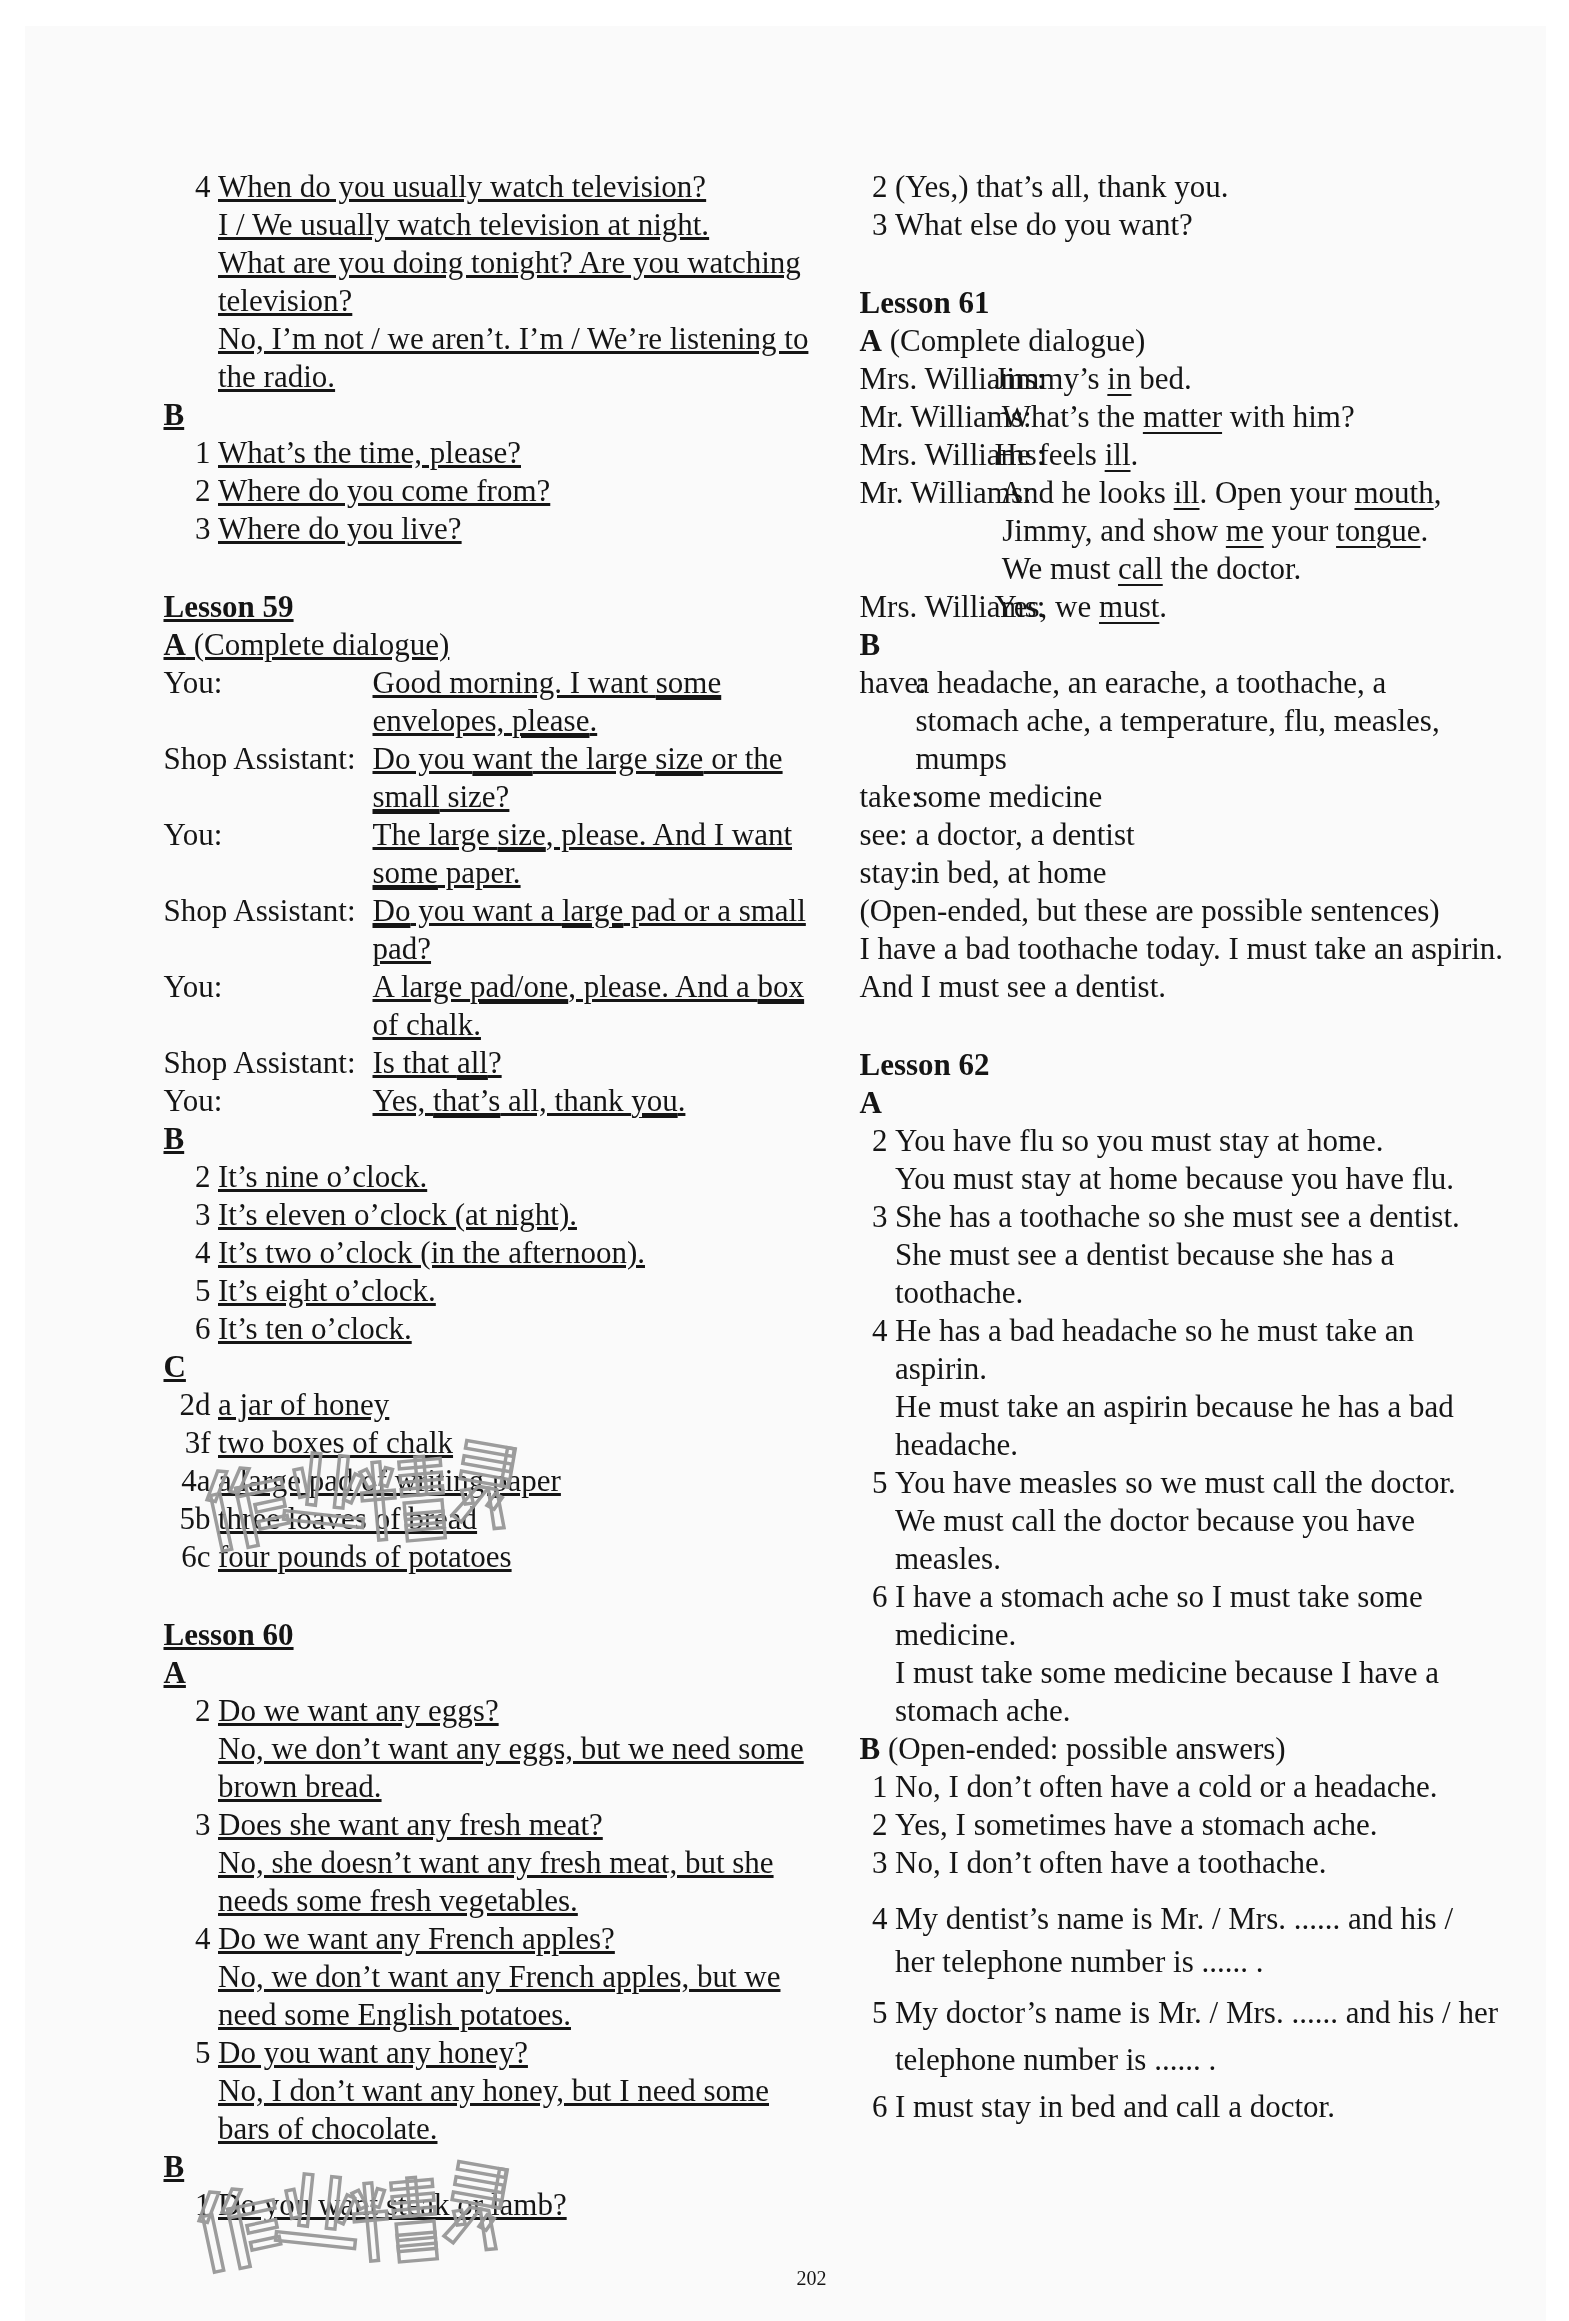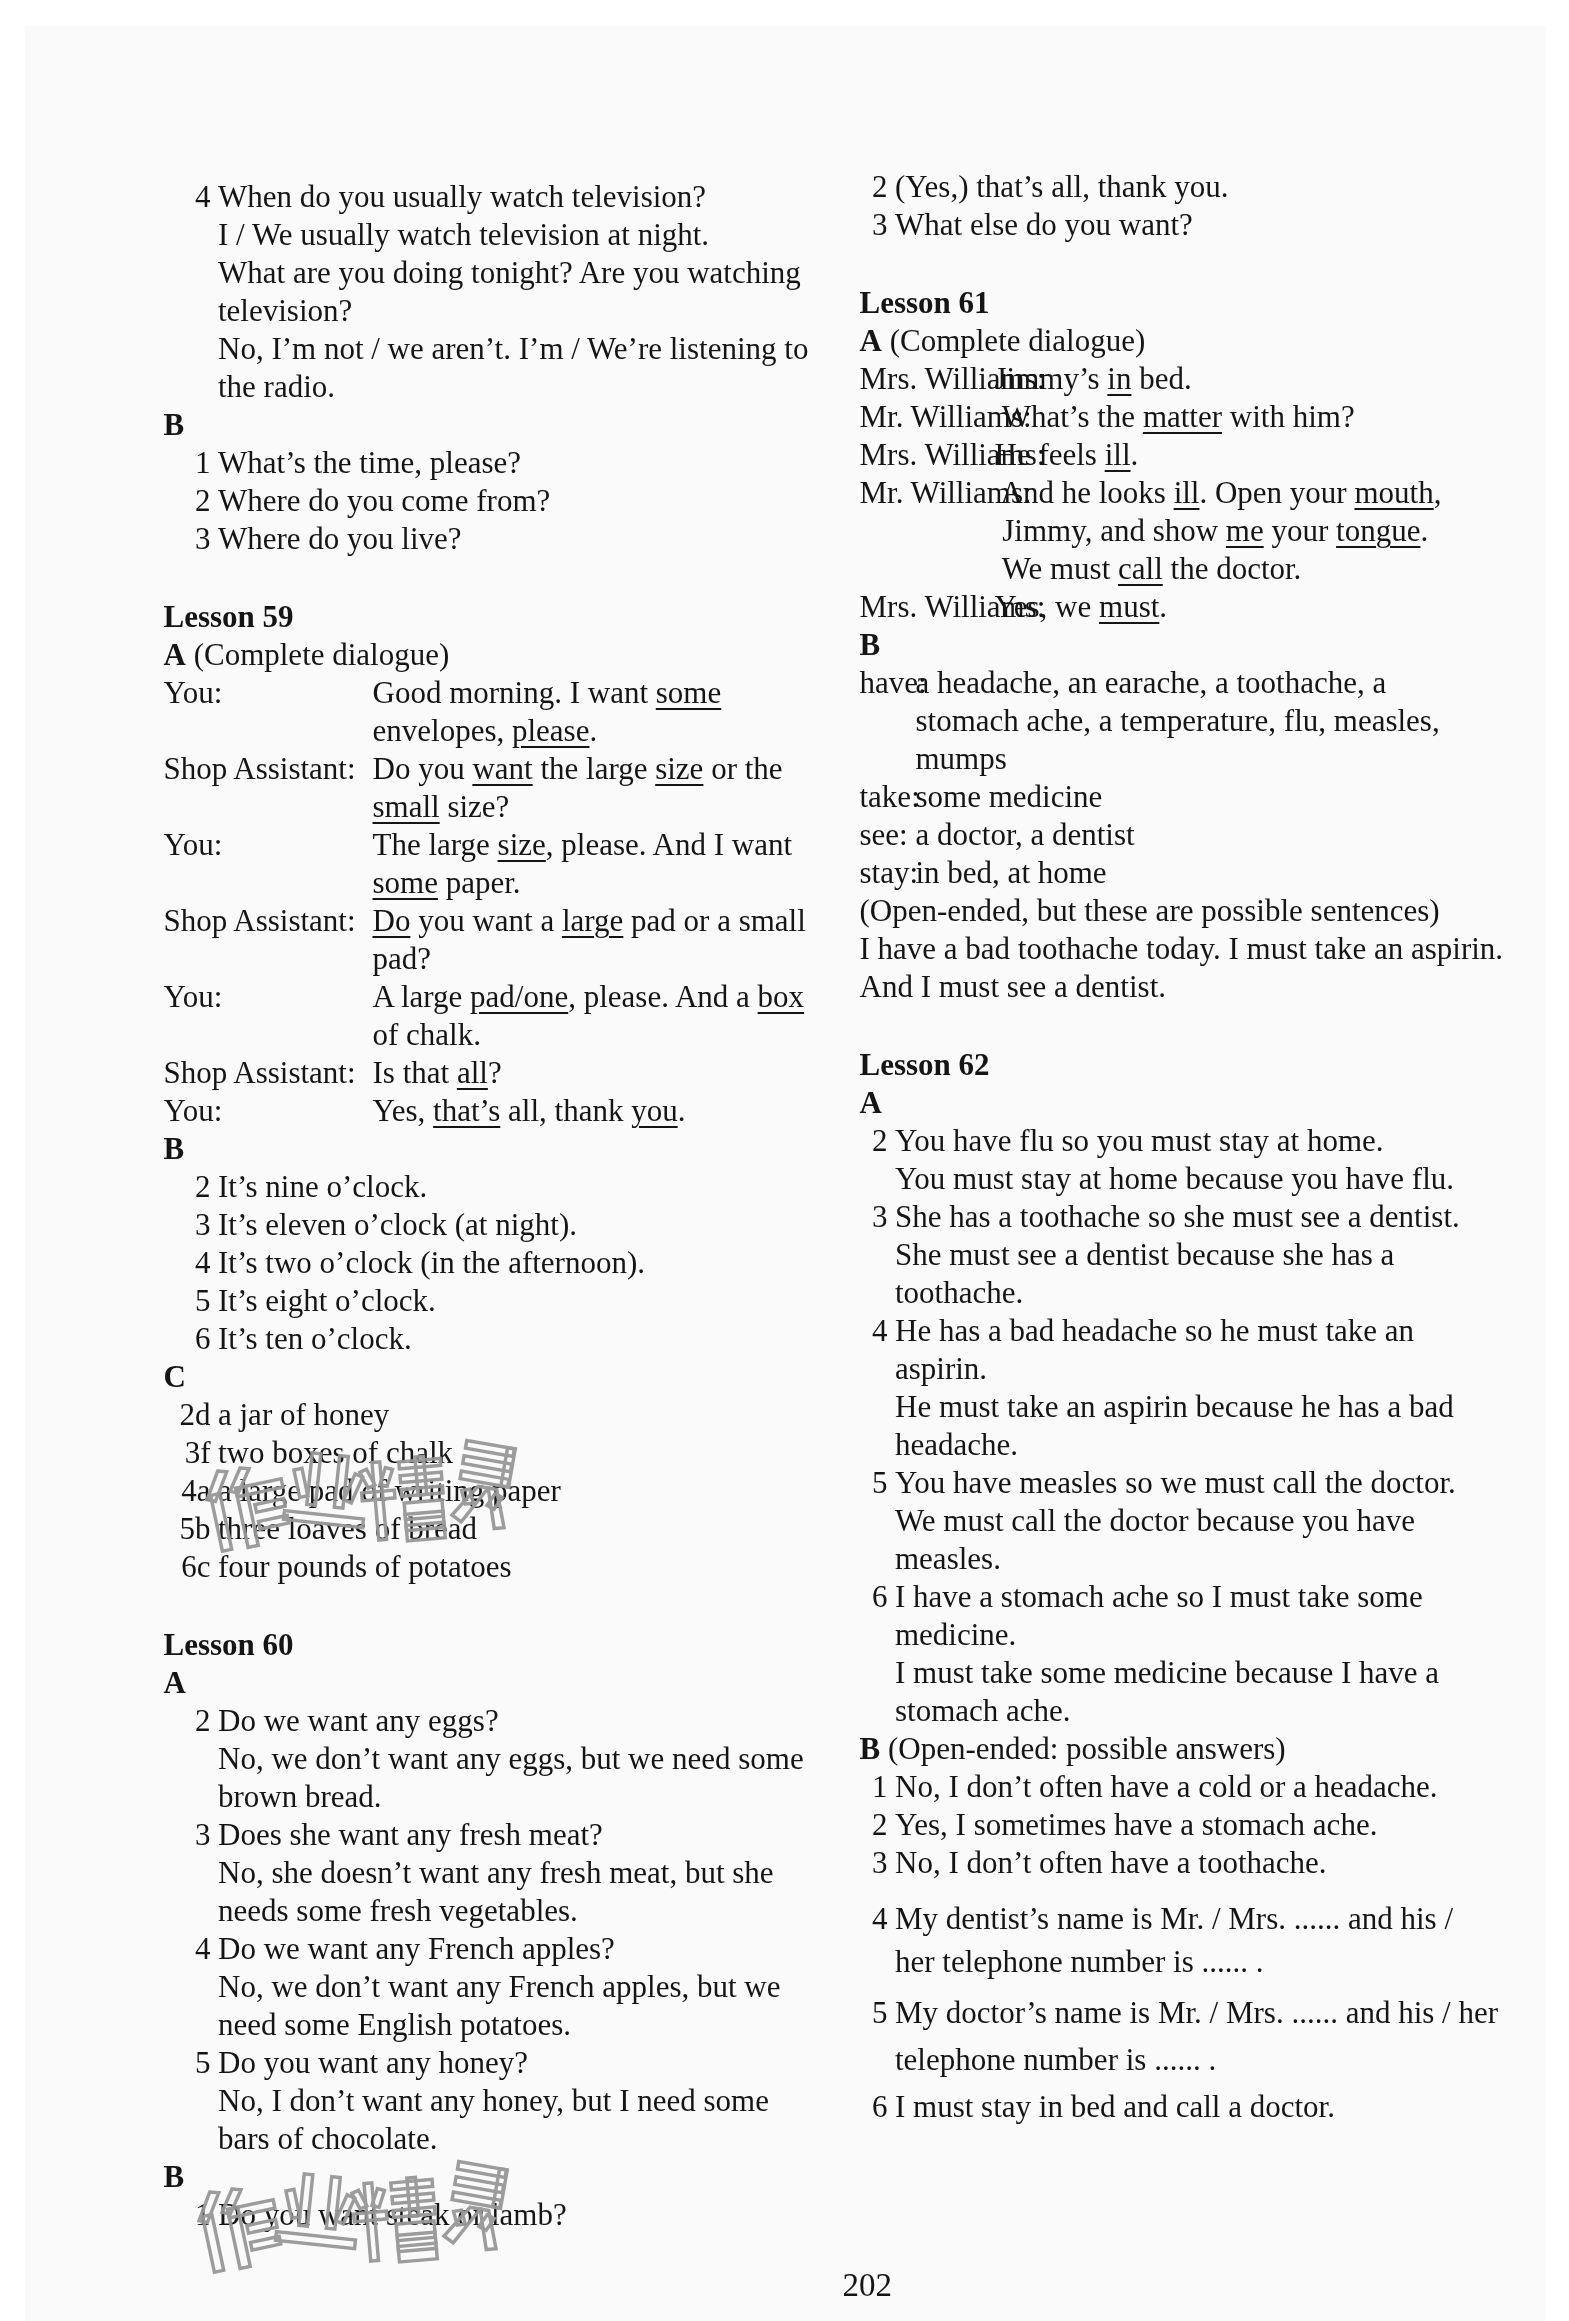--- a/index.html
+++ b/index.html
@@ -2,40 +2,40 @@
 <html style="font-size:15px"><head>
 <meta charset="utf-8">
 <style>
   html,body{margin:0;padding:0;}
   body{
     width:1570px;height:2321px;position:relative;background:#ffffff;
     font-family:"Liberation Serif", serif;color:#151515;overflow:hidden;
   }
   .sheet{position:absolute;left:24.5px;top:26px;width:1521px;height:2295px;background:#fafafa;}
   .column{position:absolute;font-size:31px;line-height:38px;white-space:pre;}
-  .column[data-col="0"]{left:139px;top:152px;width:654px;}
+  .column[data-col="0"]{left:139px;top:142px;width:654px;text-decoration:underline;}
   .column[data-col="1"]{left:835px;top:142px;width:682px;}
   .line{height:38px;}
   .gap{height:40px;}
   .lesson{font-weight:bold;}
   .bold{font-weight:bold;}
   .num{display:inline-block;width:47px;text-align:right;}
   .column[data-col="1"] .num{width:28px;}
   .item .txt{margin-left:7.5px;}
   .lab{display:inline-block;}
   .lab-l{width:209px;}
   .lab-m{width:135px;}
   .lab-s{width:56px;}
   u{text-decoration-thickness:2.1px;text-underline-offset:4.7px;}
   
   .column[data-col="1"] .line:nth-last-child(5){height:43px;margin-top:18px;}
   .column[data-col="1"] .line:nth-last-child(4){height:51px;}
   .column[data-col="1"] .line:nth-last-child(3){height:47px;}
   .column[data-col="1"] .line:nth-last-child(2){height:47px;}
-  .pagenum{position:absolute;left:818px;top:2241px;font-size:33px;}
+  .pagenum{position:absolute;left:772px;top:2241px;font-size:20px;}
   .watermark{position:absolute;width:328px;height:153px;opacity:.95;}
   .watermark svg{width:100%;height:100%;}
   .wm-1{left:177px;top:1407px;}
   .wm-2{left:169px;top:2128px;}
   .wmg{fill:none;stroke:#979797;stroke-width:4;stroke-linejoin:miter;}
 </style>
 </head>
 <body>
 
 <svg width="0" height="0" style="position:absolute" aria-hidden="true">

